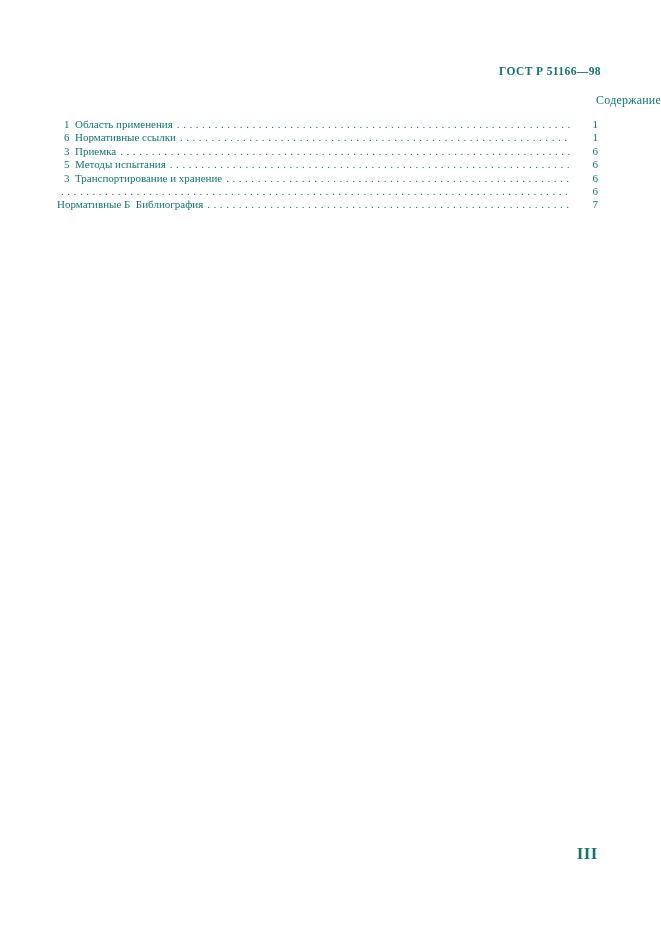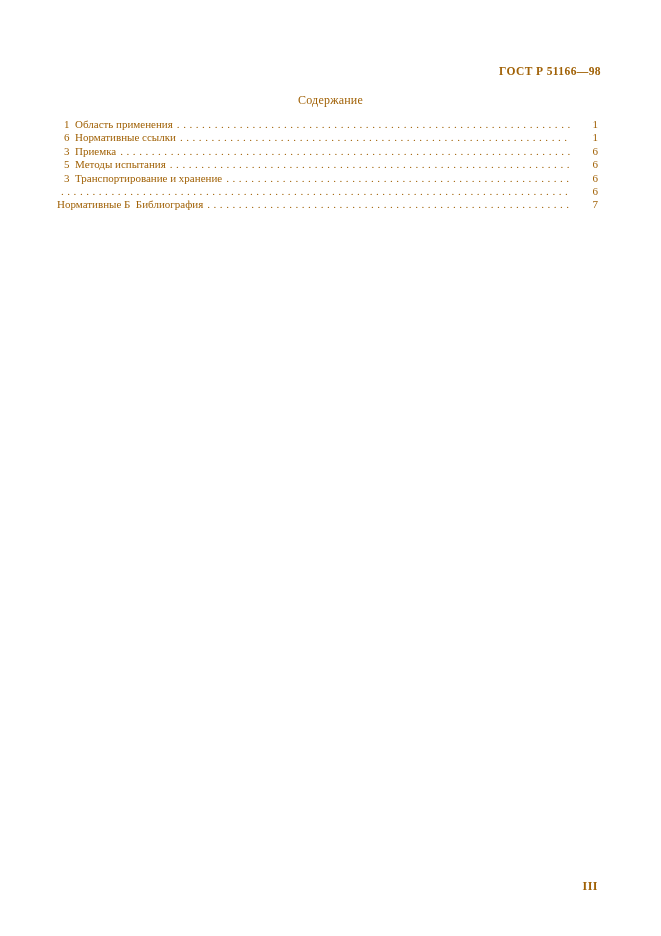--- a/index.html
+++ b/index.html
@@ -6,38 +6,38 @@
     margin: 0;
     padding: 0;
     background: #ffffff;
   }
   .page {
     position: relative;
     width: 661px;
     height: 936px;
     background: #ffffff;
     font-family: "Liberation Serif", "DejaVu Serif", serif;
-    color: #a16207;
+    color: #0f766e;
     overflow: hidden;
   }
   .doc-code {
     position: absolute;
     top: 65px;
     right: 60px;
     font-size: 11.5px;
     font-weight: bold;
     letter-spacing: 0.4px;
     white-space: pre;
   }
   .contents-title {
     position: absolute;
     top: 93px;
     left: 0;
     width: 100%;
-    text-align: center;
+    text-align: right;
     font-size: 12px;
     letter-spacing: 0.2px;
   }
   .toc {
     position: absolute;
     top: 118px;
     left: 57px;
     width: 541px;
     font-size: 11px;
   }
@@ -64,23 +64,23 @@
   .dot-leader::before {
     content: ". . . . . . . . . . . . . . . . . . . . . . . . . . . . . . . . . . . . . . . . . . . . . . . . . . . . . . . . . . . . . . . . . . . . . . . . . . . . . . . . . . . . . . . . . . . . . . . . . . . . ";
   }
   .toc-page {
     flex: none;
     width: 14px;
     text-align: right;
   }
   .folio {
     position: absolute;
-    top: 879px;
+    top: 844px;
     right: 63px;
-    font-size: 12px;
+    font-size: 17px;
     font-weight: bold;
     letter-spacing: 0.5px;
   }
 </style>
 </head>
 <body>
 
 <div class="page">
 
   <div class="doc-code">ГОСТ Р 51166—98</div>

